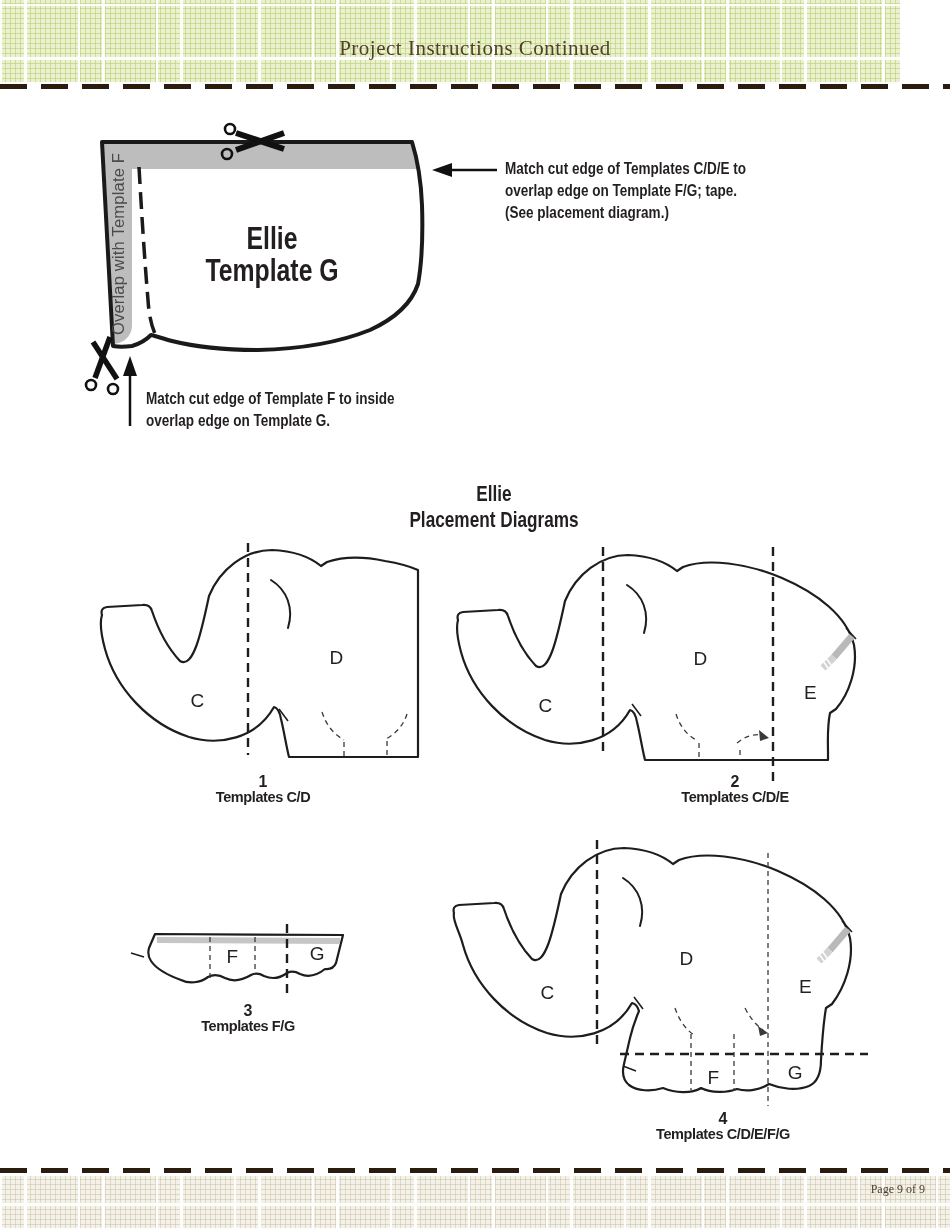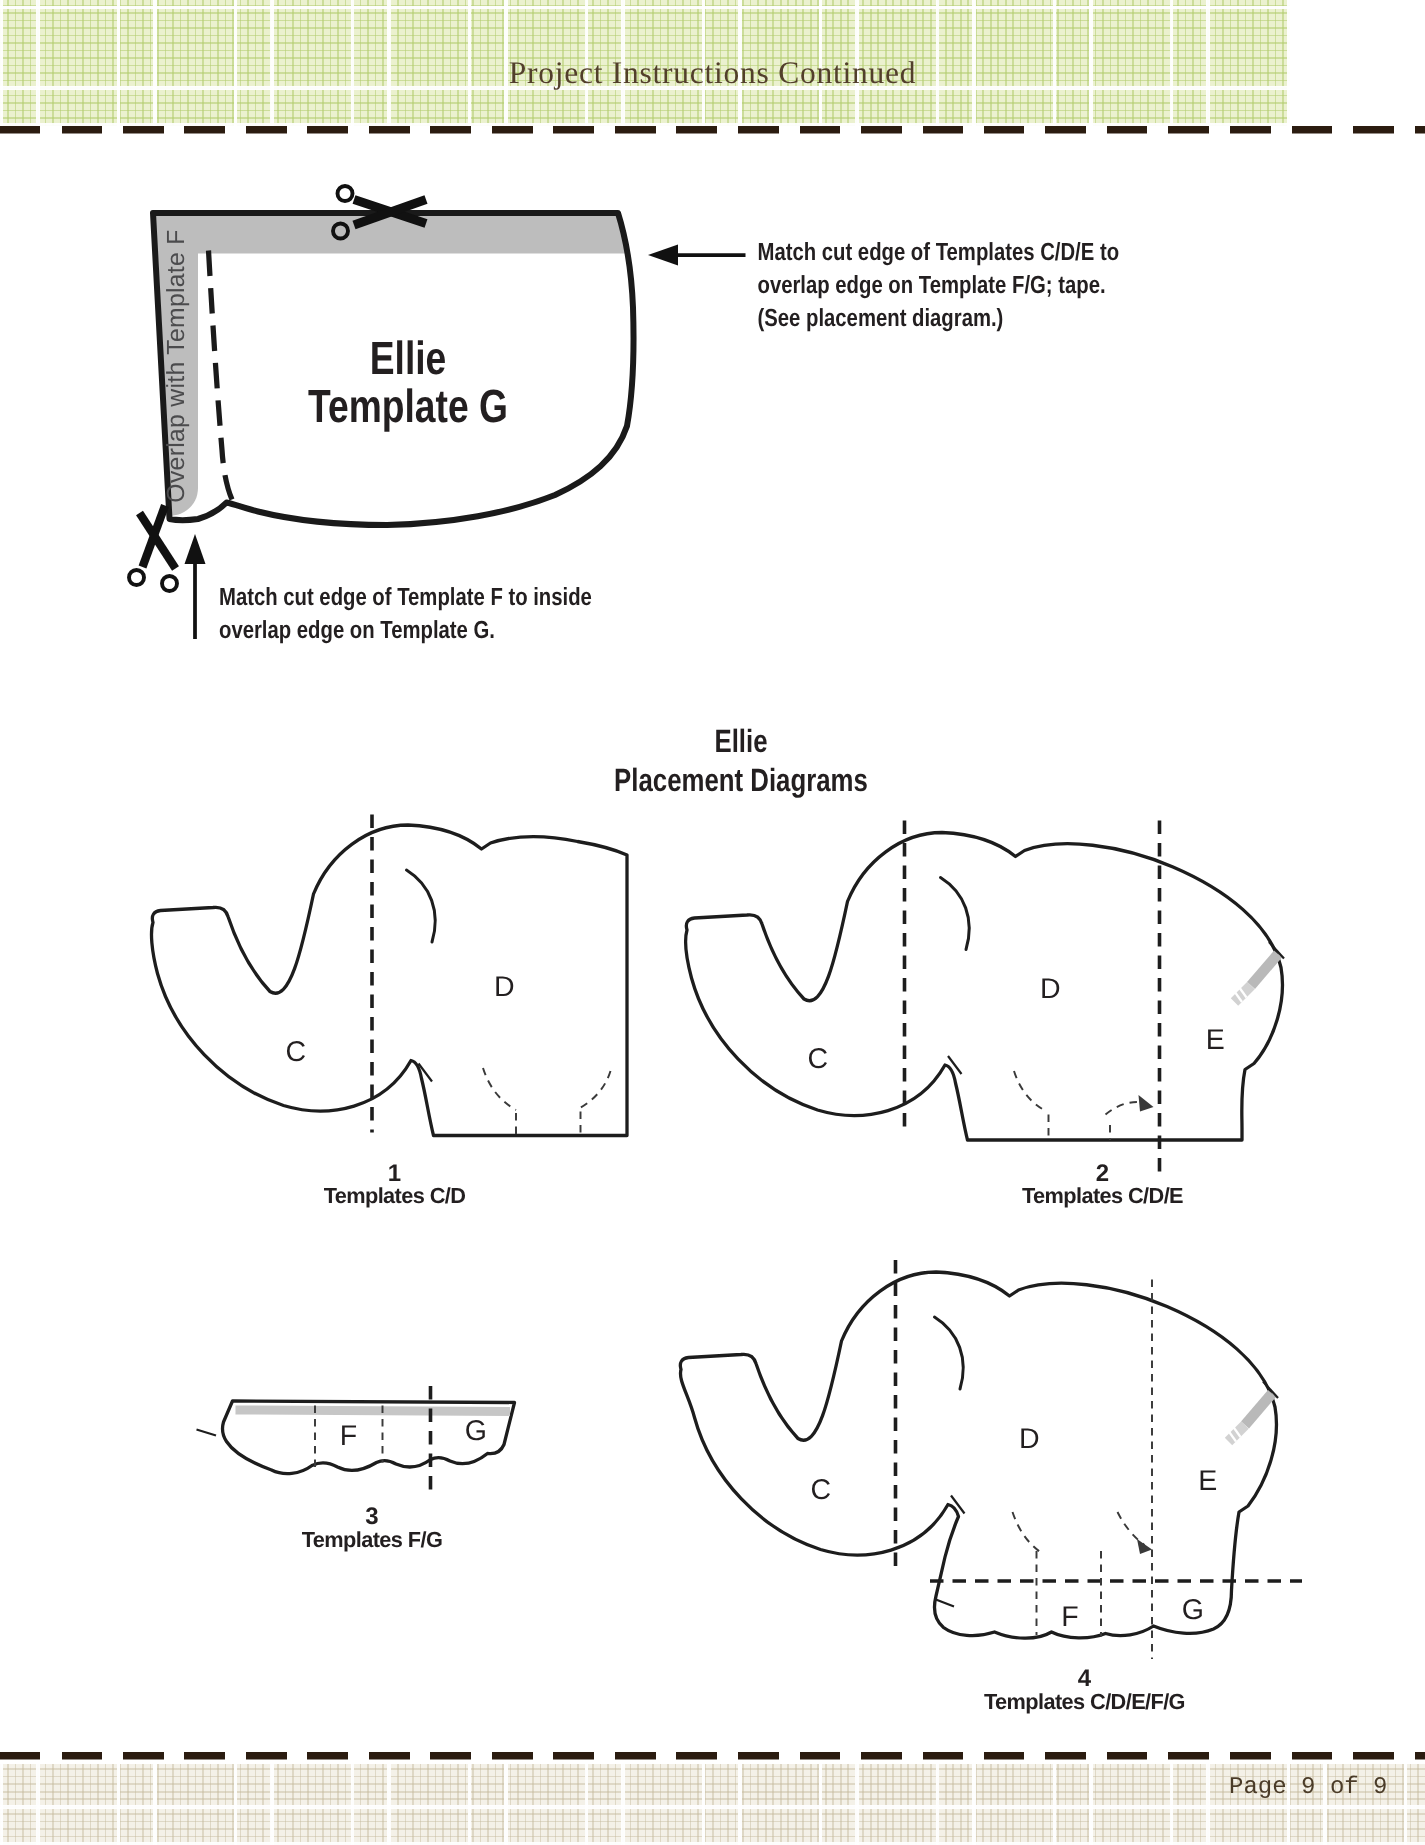--- a/index.html
+++ b/index.html
@@ -15,26 +15,26 @@
       repeating-linear-gradient(0deg, rgba(178,204,110,0.55) 0 1px, rgba(0,0,0,0) 1px 5px);
   }
   .plaid-tan{
     background-color:#f4f1e8;
     background-image:
       repeating-linear-gradient(90deg, rgba(255,255,255,0.95) 0 2px, rgba(0,0,0,0) 2px 24px, rgba(255,255,255,0.95) 24px 27px, rgba(0,0,0,0) 27px 78px),
       repeating-linear-gradient(0deg, rgba(255,255,255,0.95) 0 2px, rgba(0,0,0,0) 2px 24px, rgba(255,255,255,0.95) 24px 27px, rgba(0,0,0,0) 27px 78px),
       repeating-linear-gradient(90deg, rgba(196,185,156,0.45) 0 1px, rgba(0,0,0,0) 1px 5px),
       repeating-linear-gradient(0deg, rgba(196,185,156,0.45) 0 1px, rgba(0,0,0,0) 1px 5px);
   }
-  .header-band{position:absolute;left:0;top:0;width:860px;height:84px;}
+  .header-band{position:absolute;left:0;top:0;width:860px;height:84px;padding-left:40px;}
   .header-title{position:absolute;left:0;top:36px;width:950px;text-align:center;
     font-family:"Liberation Serif",serif;font-size:21px;letter-spacing:0.5px;color:#523f2b;}
   .footer-band{position:absolute;left:0;top:1176px;width:950px;height:54px;}
-  .page-label{position:absolute;right:25px;top:1182px;font-family:Liberation Mono, monospace;
-    font-size:16px;color:#4a3b28;}
+  .page-label{position:absolute;right:25px;top:1182px;font-family:Liberation Serif, serif;
+    font-size:12px;color:#4a3b28;}
   .dashed-rule{position:absolute;left:0;width:950px;height:5px;
     background:repeating-linear-gradient(90deg,#2b1c10 0 27px,rgba(0,0,0,0) 27px 41px);}
   .dashed-rule.top{top:84px;}
   .dashed-rule.bottom{top:1168px;}
   
   .canvas{position:absolute;left:0;top:95px;width:950px;height:1070px;}
   
   .cond{transform:scaleX(0.82);transform-origin:0 0;white-space:nowrap;font-weight:700;
     color:#231f20;}
   .tg-title{position:absolute;left:152px;top:223px;width:240px;text-align:center;

